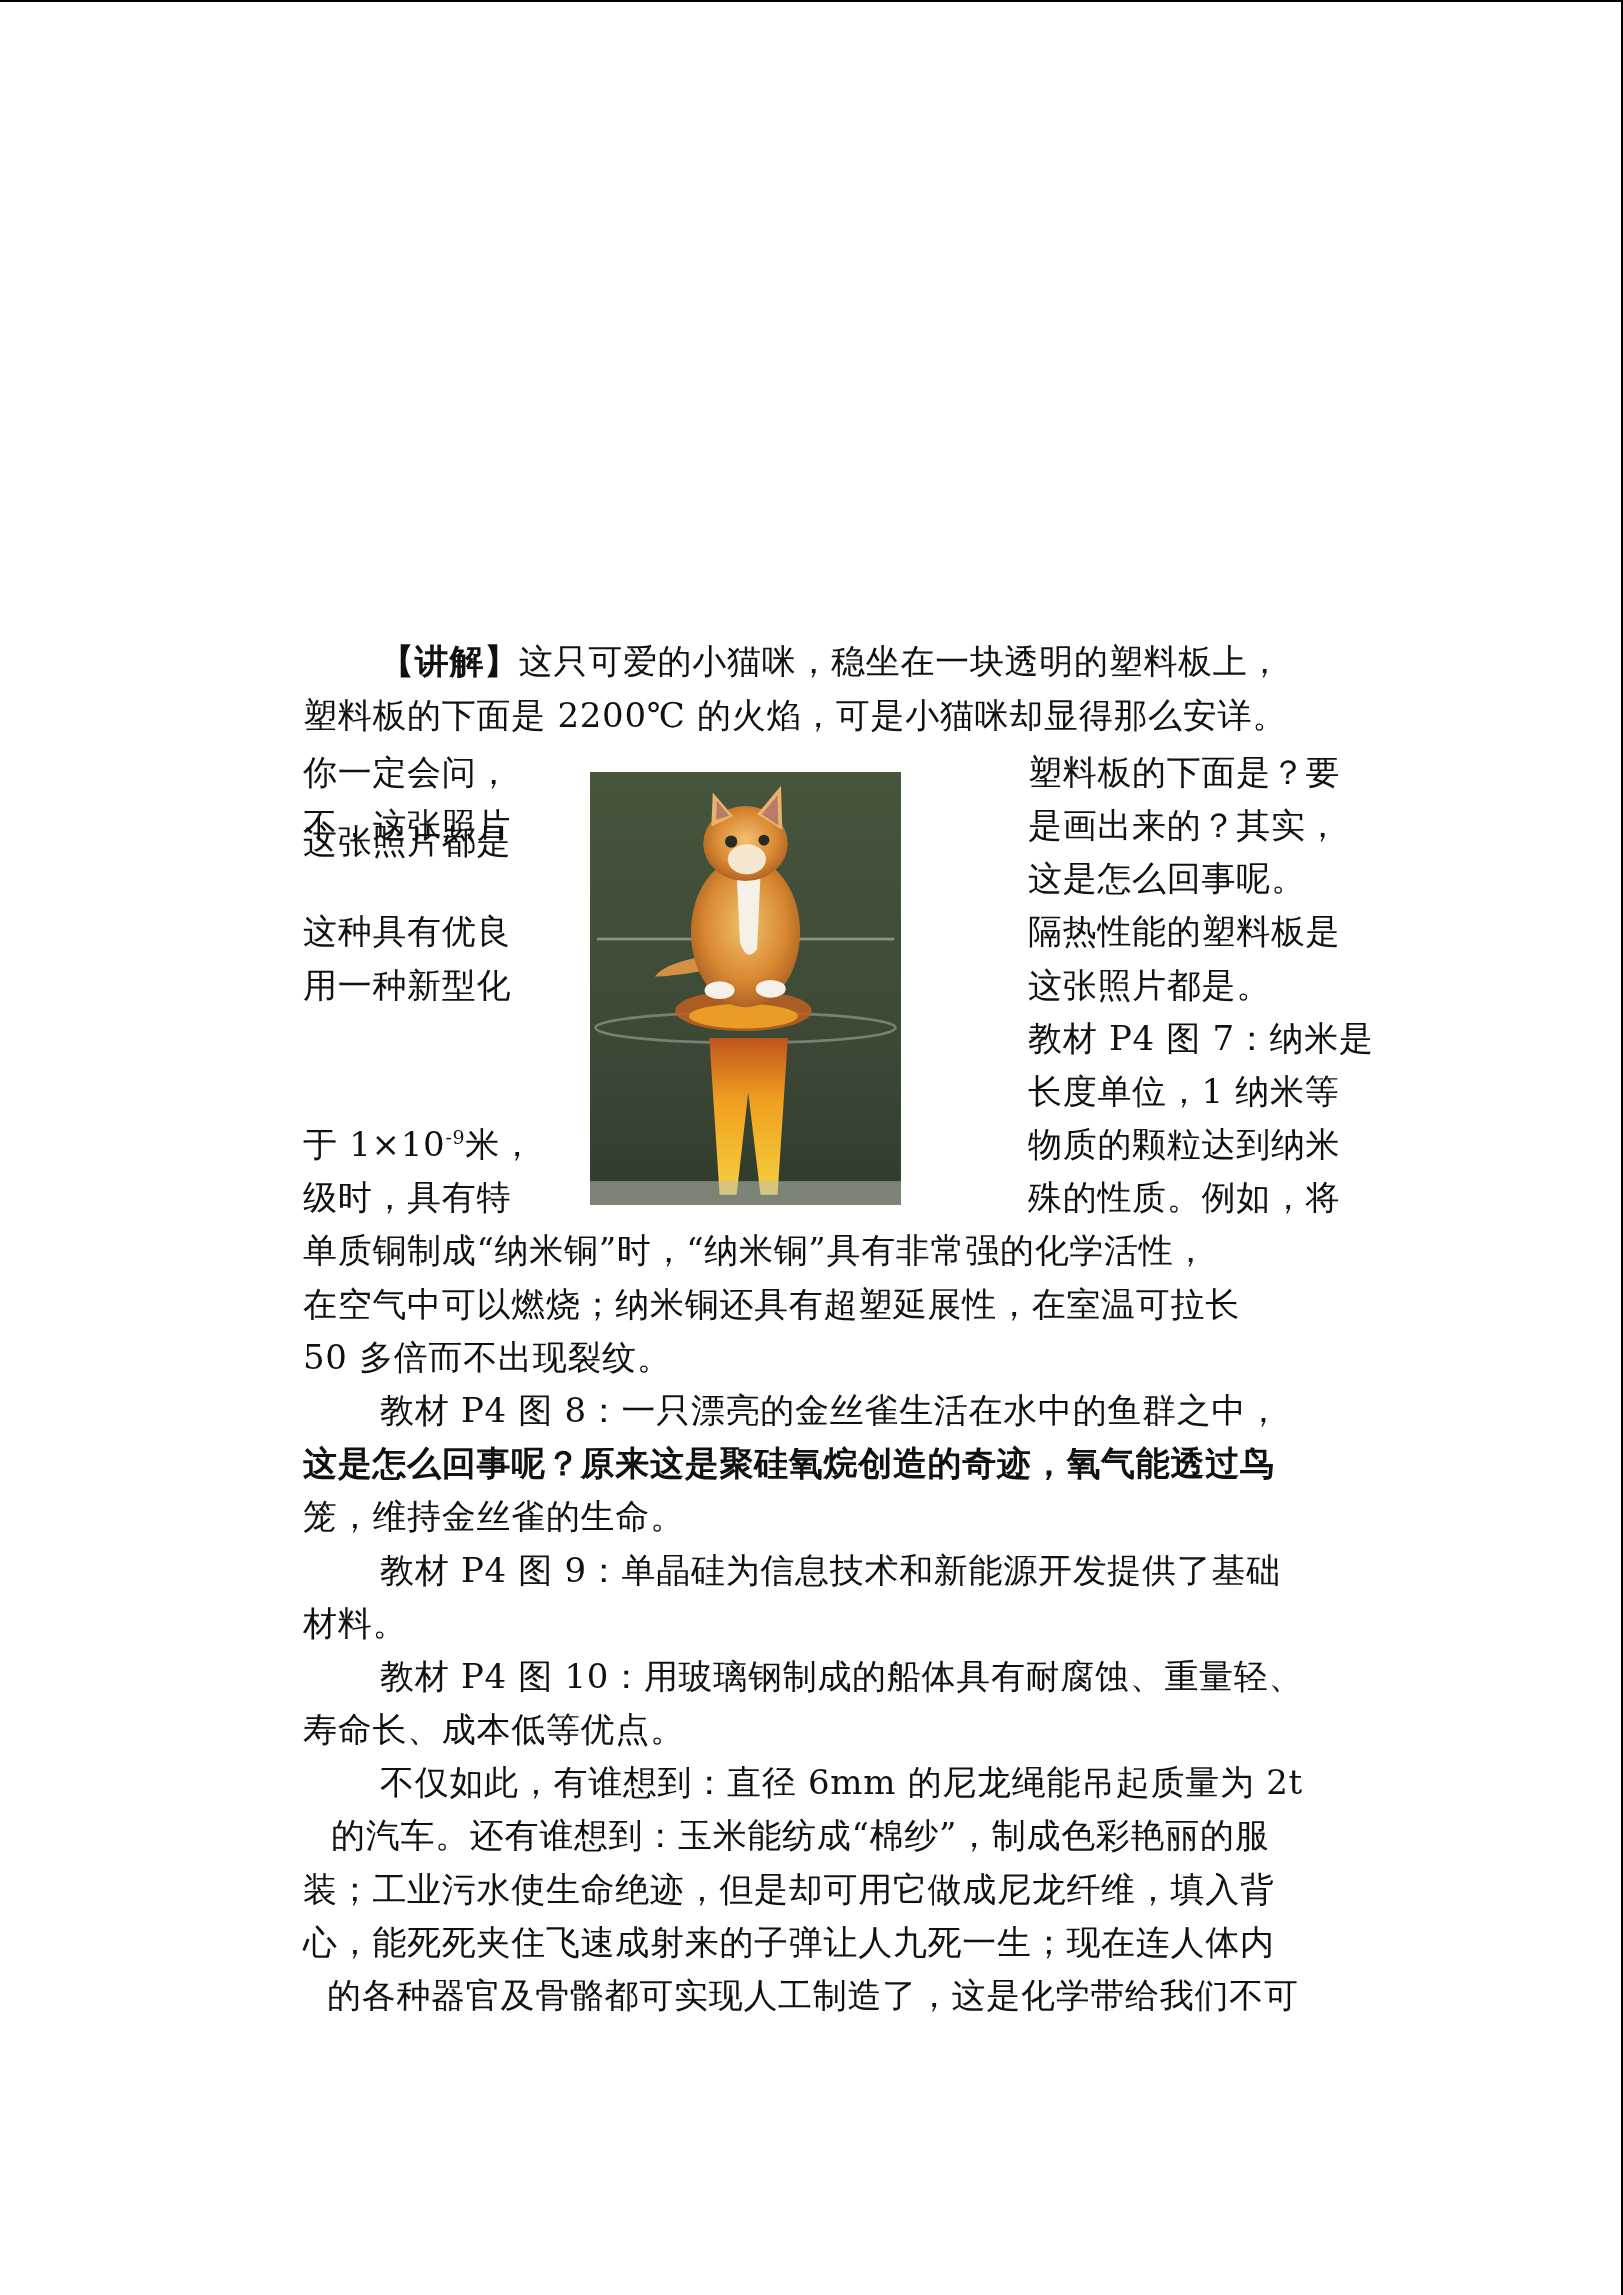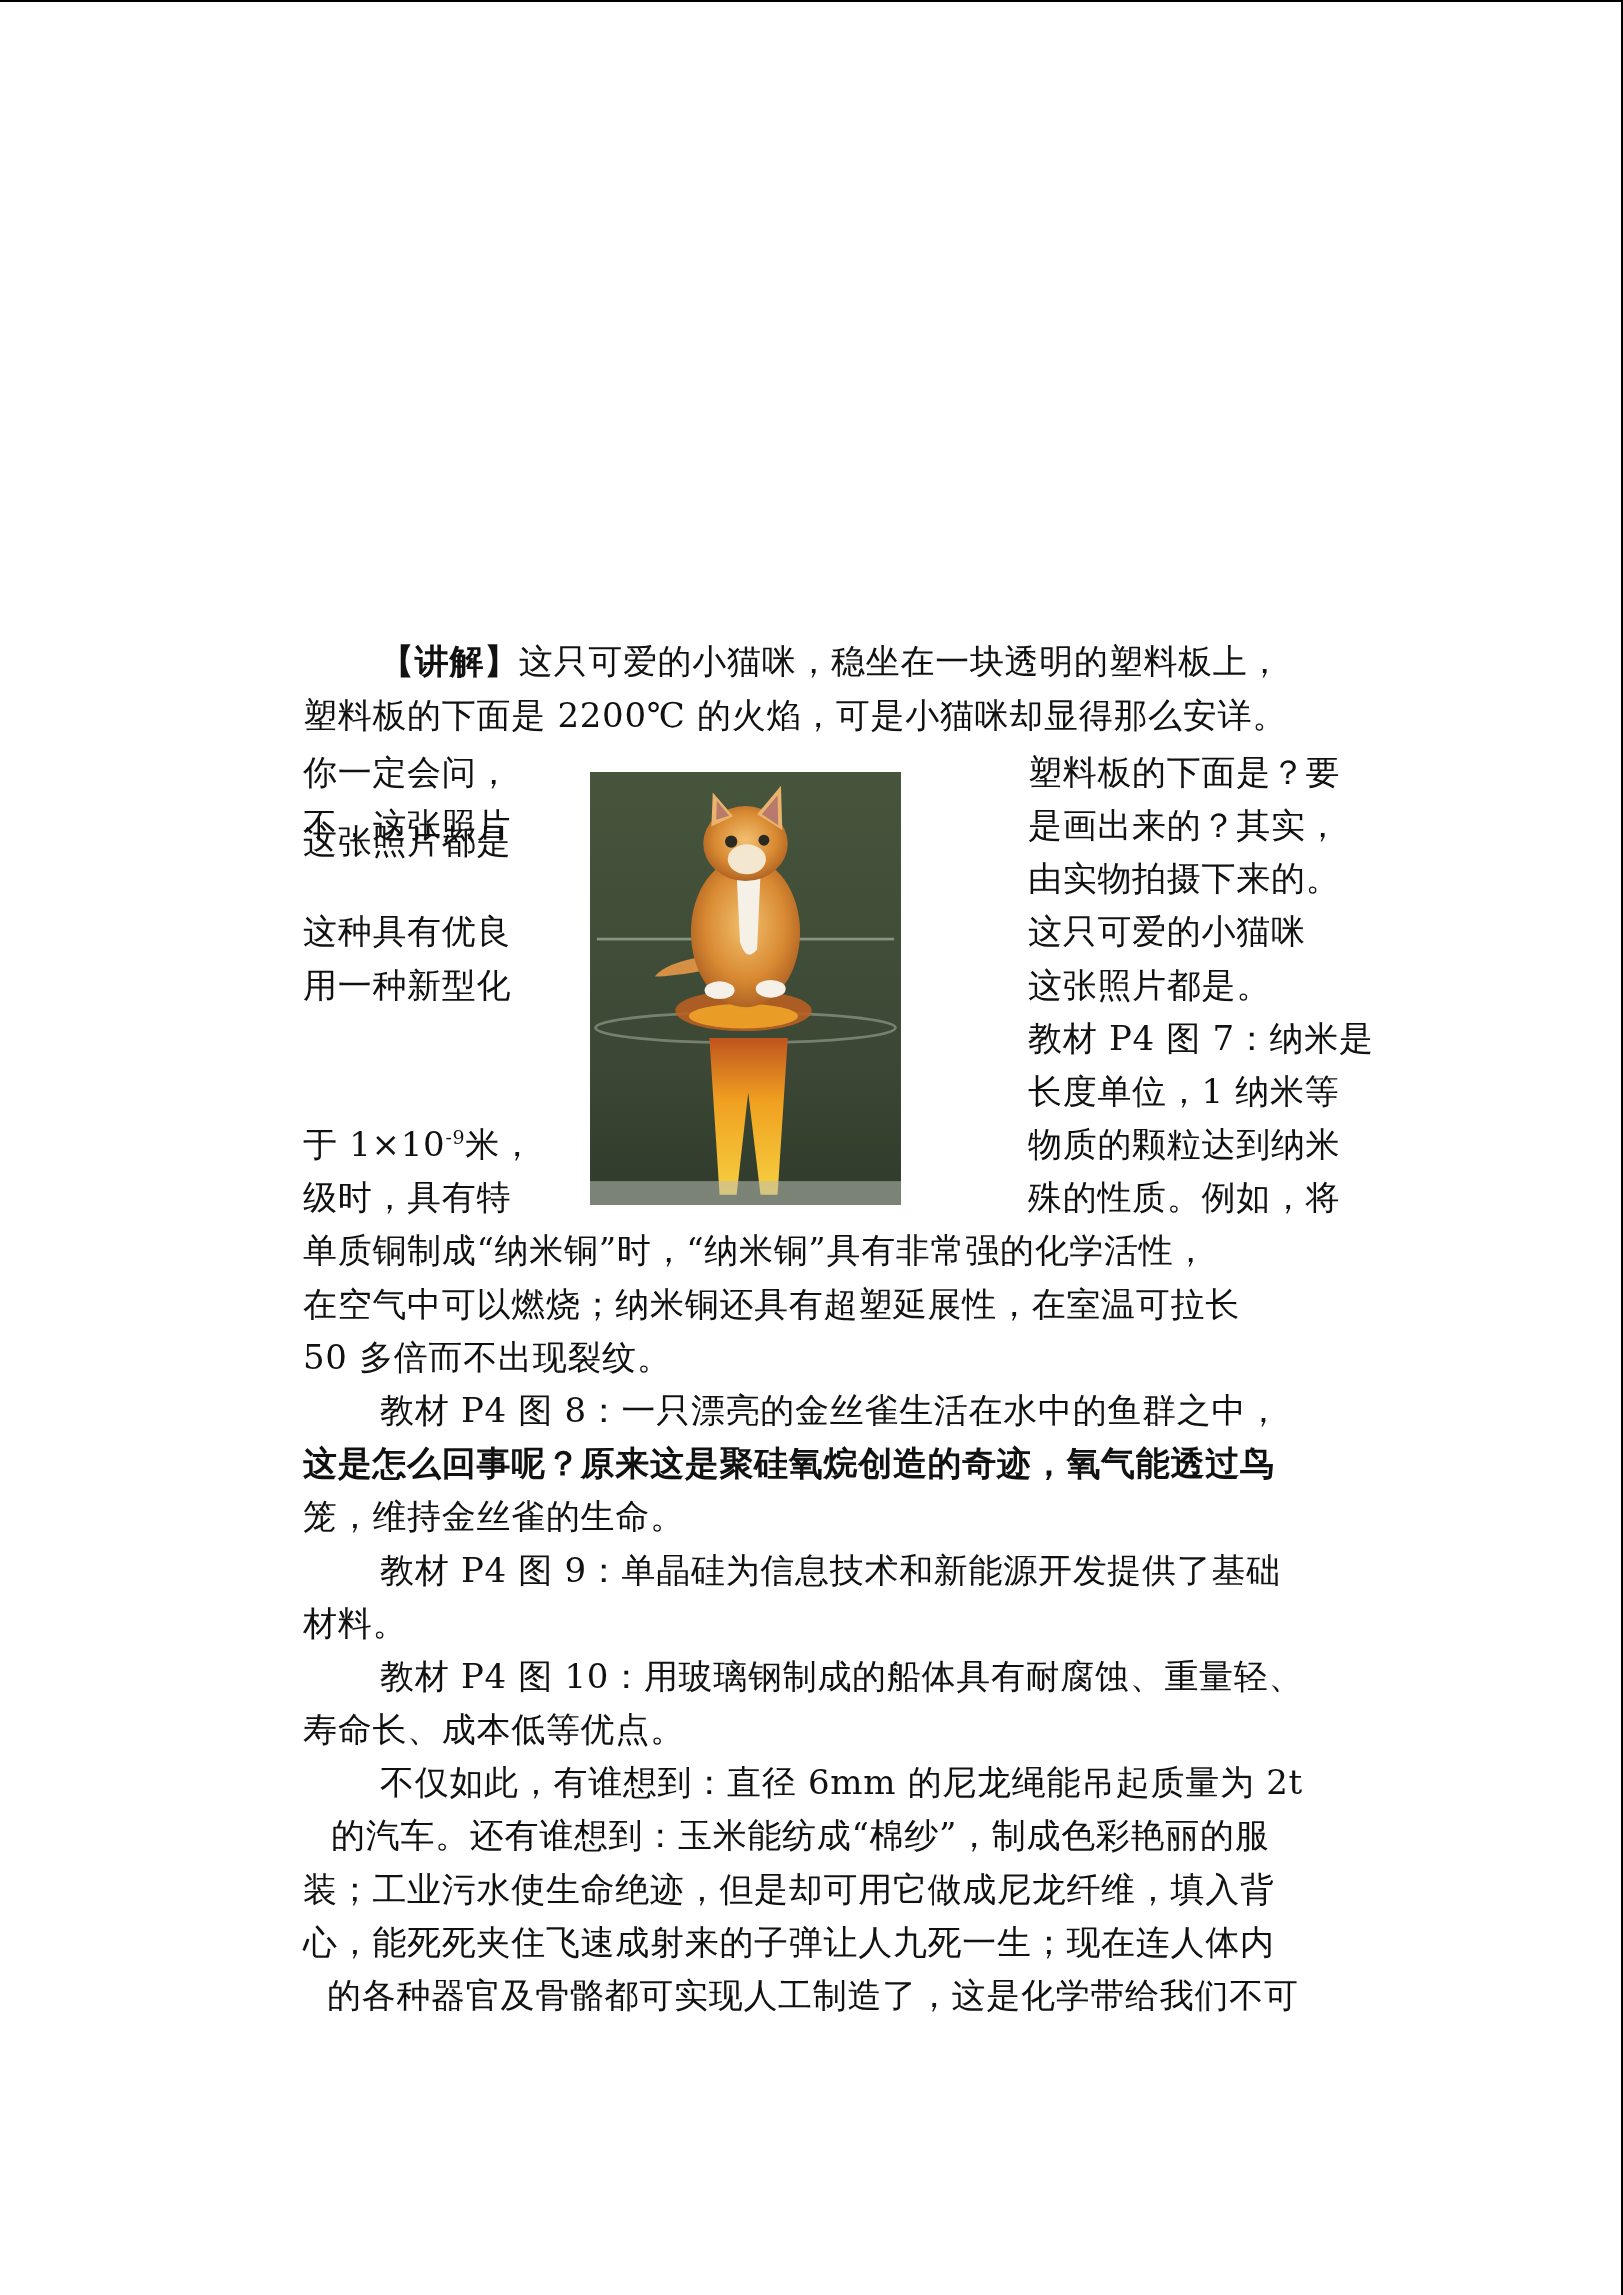--- a/index.html
+++ b/index.html
@@ -93,22 +93,22 @@
 
     <ellipse cx="190" cy="320" rx="22" ry="13" fill="#f5f1e8"></ellipse>
     <ellipse cx="265" cy="318" rx="22" ry="13" fill="#f5f1e8"></ellipse>
 
     <rect x="0" y="600" width="456" height="35" fill="#b9c0b4" opacity="0.55"></rect>
   </svg>
 </div>
 
 <div class="line right-col" style="top:746px;">塑料板的下面是？要</div>
 <div class="line right-col" style="top:799px;">是画出来的？其实，</div>
-<div class="line right-col" style="top:852px;">由实物拍摄下来的。</div>
-<div class="line right-col" style="top:905px;">这只可爱的小猫咪</div>
+<div class="line right-col" style="top:852px;">这是怎么回事呢。</div>
+<div class="line right-col" style="top:905px;">隔热性能的塑料板是</div>
 <div class="line right-col" style="top:959px;">这张照片都是。</div>
 <div class="line right-col" style="top:1012px;">教材 P4 图 7：纳米是</div>
 <div class="line right-col" style="top:1065px;">长度单位，1 纳米等</div>
 <div class="line right-col" style="top:1118px;">物质的颗粒达到纳米</div>
 <div class="line right-col" style="top:1171px;">殊的性质。例如，将</div>
 
 <div class="line full" style="top:1224px;">单质铜制成“纳米铜”时，“纳米铜”具有非常强的化学活性，</div>
 <div class="line full" style="top:1278px;">在空气中可以燃烧；纳米铜还具有超塑延展性，在室温可拉长</div>
 <div class="line full" style="top:1331px;">50 多倍而不出现裂纹。</div>
 

